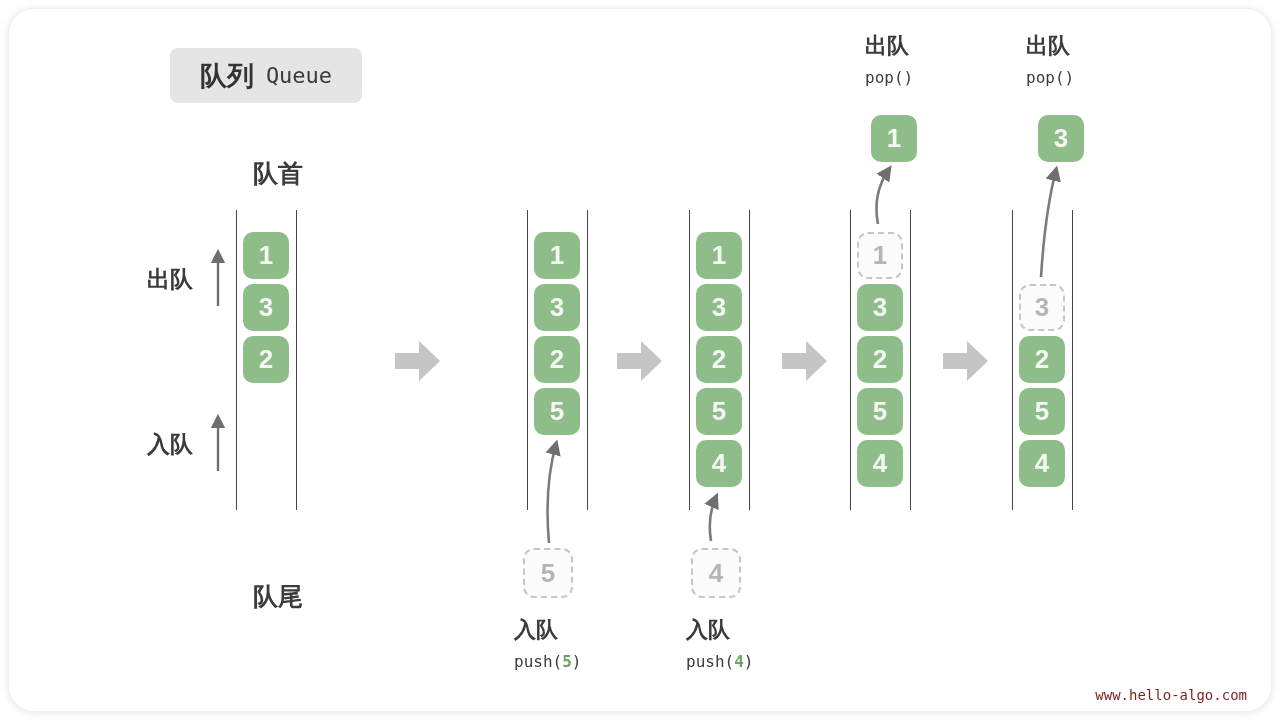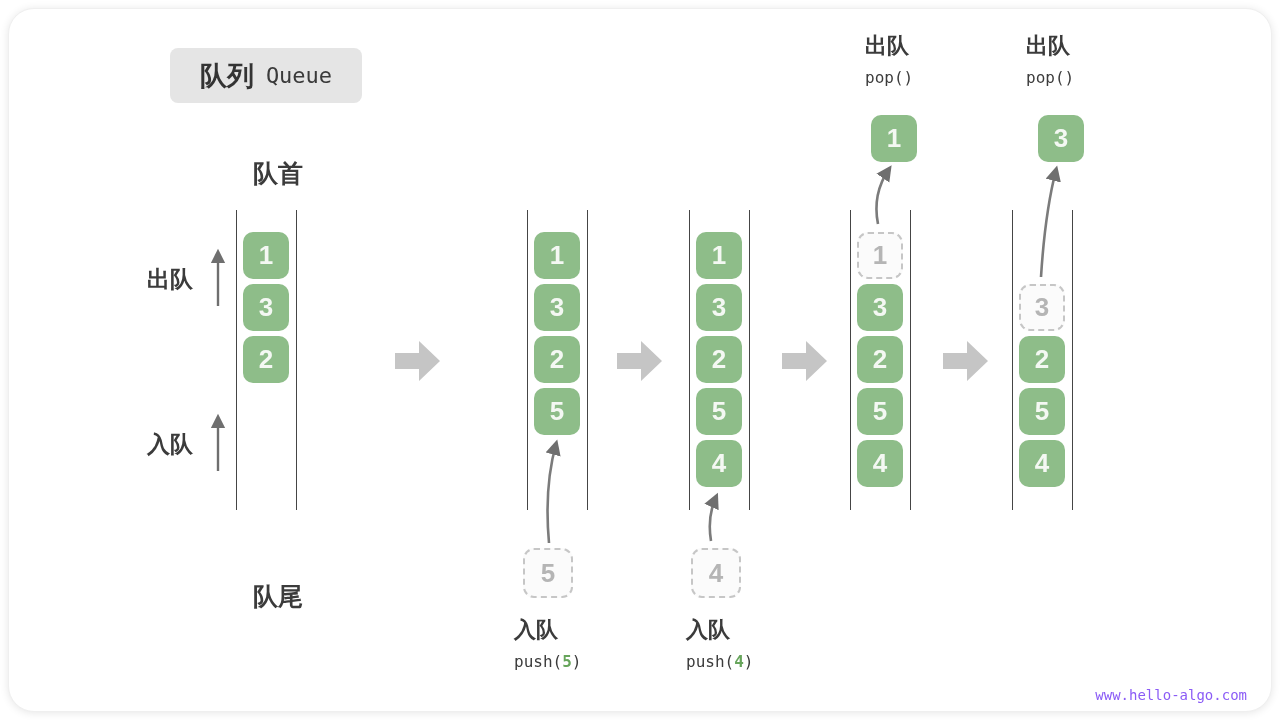--- a/index.html
+++ b/index.html
@@ -47,21 +47,21 @@
 
   .op{position:absolute;}
   .op .zh{font-weight:700;font-size:22px;margin-bottom:7px;}
   .op .code{font-family:"DejaVu Sans Mono",monospace;font-size:16px;color:#3C3C3C;}
   .op .code .green-num{color:#67A55B;font-weight:700;}
 
   svg.arrows{position:absolute;left:0;top:0;pointer-events:none;}
 
   .watermark{
     position:absolute;right:33px;bottom:17px;
-    font-family:"DejaVu Sans Mono",monospace;font-size:14px;color:#8b5cf6;
+    font-family:"DejaVu Sans Mono",monospace;font-size:14px;color:#7f1d1d;
   }
 </style>
 </head>
 <body>
 
 <div id="stage">
   <div class="card"></div>
 
   <div class="title-badge">
     <span class="t-zh">队列</span>

